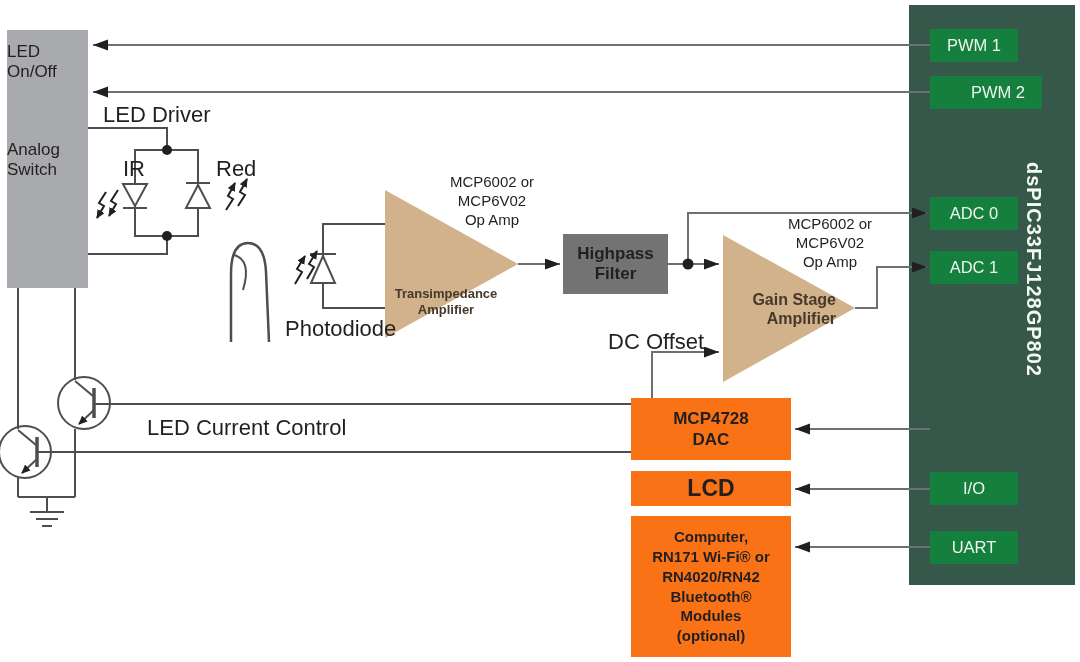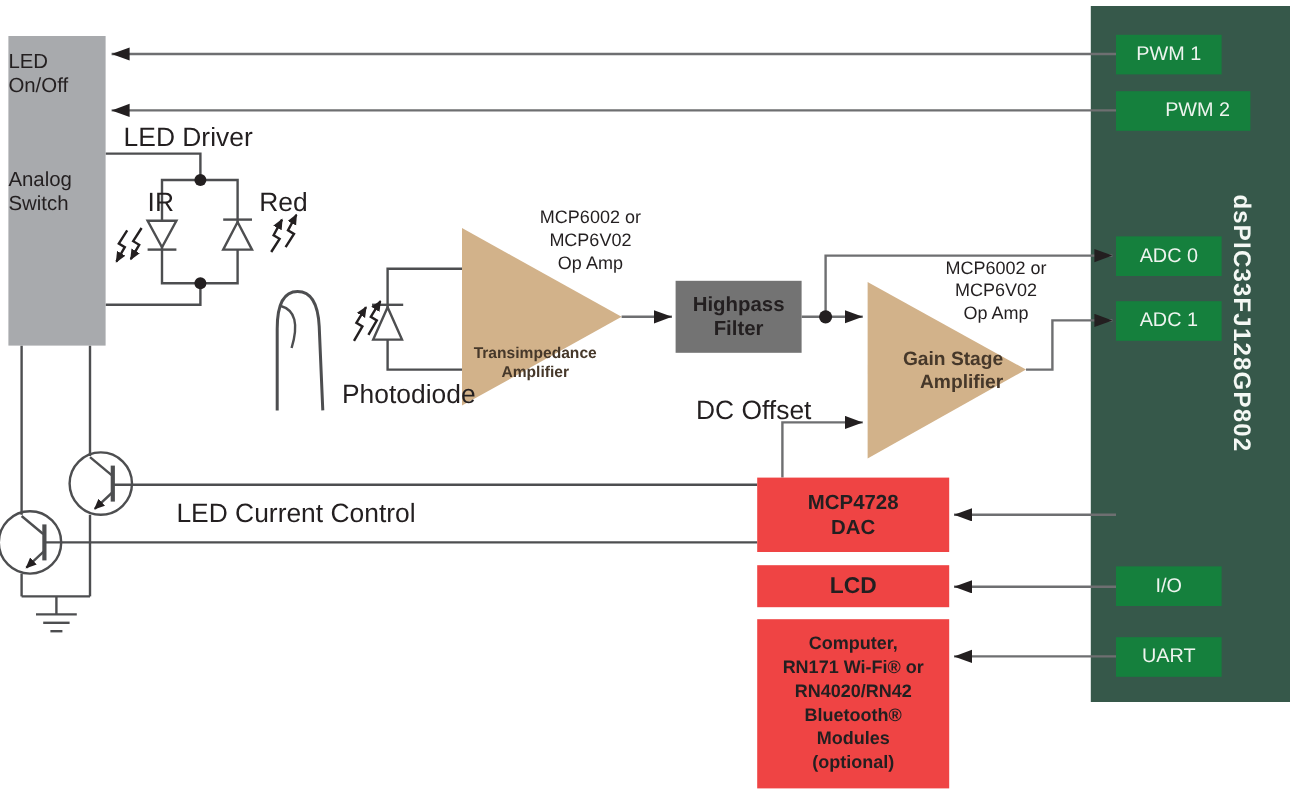--- a/index.html
+++ b/index.html
@@ -17,21 +17,21 @@
     left:1024px;top:162px;height:260px;z-index:3;
     writing-mode:vertical-rl;font-size:20px;font-weight:700;color:#f4f8f4;
     letter-spacing:1px;line-height:1;
   }
   .port{
     left:930px;width:88px;height:33px;background:#15803d;color:#eef4ef;
     display:flex;align-items:center;justify-content:center;
     font-size:16.5px;z-index:2;
   }
   
-  .graybox{background:#ef4444;z-index:2;display:flex;align-items:center;justify-content:center;}
+  .graybox{background:#f97316;z-index:2;display:flex;align-items:center;justify-content:center;}
   .analog-switch{left:7px;top:30px;width:81px;height:258px;background:#a8aaad;z-index:2;}
   .asw-lbl{left:7px;width:81px;text-align:left;font-size:17px;line-height:1.18;z-index:3;}
   .tanbox{background:#737373;z-index:2;display:flex;align-items:center;justify-content:center;}
   .bold{font-weight:700;}
   .amp-lbl{color:#46382a;font-weight:700;text-align:center;z-index:3;line-height:1.2;}
   svg{position:absolute;left:0;top:0;z-index:1;}
   .note{z-index:3;}
 </style>
 </head>
 <body>
@@ -149,21 +149,21 @@
   <div class="abs asw-lbl ml" style="top:42px;">LED
 On/Off</div>
   <div class="abs asw-lbl ml" style="top:140px;">Analog
 Switch</div>
 
   <div class="abs tanbox ml ctr bold" style="left:563px;top:234px;width:105px;height:60px;font-size:17px;line-height:1.2;">Highpass
 Filter</div>
 
   <div class="abs graybox ml ctr bold" style="left:631px;top:398px;width:160px;height:62px;font-size:17px;line-height:1.25;">MCP4728
 DAC</div>
-  <div class="abs graybox ctr bold" style="left:631px;top:471px;width:160px;height:35px;font-size:19px;">LCD</div>
+  <div class="abs graybox ctr bold" style="left:631px;top:471px;width:160px;height:35px;font-size:23px;">LCD</div>
   <div class="abs graybox ml ctr bold" style="left:631px;top:516px;width:160px;height:141px;font-size:15px;line-height:1.33;">Computer,
 RN171 Wi-Fi® or
 RN4020/RN42
 Bluetooth®
 Modules
 (optional)</div>
 
   <div class="abs amp-lbl ml" style="left:382px;top:252px;width:128px;font-size:13px;margin-top:34px;">Transimpedance
 Amplifier</div>
   <div class="abs amp-lbl ml" style="left:716px;top:290px;width:120px;font-size:16px;text-align:right;">Gain Stage
@@ -172,16 +172,16 @@
   <div class="abs lbl note" style="left:103px;top:102px;">LED Driver</div>
   <div class="abs lbl note" style="left:103px;top:156px;margin-left:20px;">IR</div>
   <div class="abs lbl note" style="left:216px;top:156px;">Red</div>
   <div class="abs lbl note" style="left:285px;top:316px;">Photodiode</div>
   <div class="abs lbl note ml ctr" style="left:432px;top:172px;width:120px;font-size:15px;line-height:1.28;">MCP6002 or
 MCP6V02
 Op Amp</div>
   <div class="abs lbl note ml ctr" style="left:770px;top:214px;width:120px;font-size:15px;line-height:1.28;">MCP6002 or
 MCP6V02
 Op Amp</div>
-  <div class="abs lbl note" style="left:580px;top:329px;">DC Offset</div>
+  <div class="abs lbl note" style="left:608px;top:329px;">DC Offset</div>
   <div class="abs lbl note" style="left:147px;top:415px;">LED Current Control</div>
 
 </div>
 
 </body></html>

